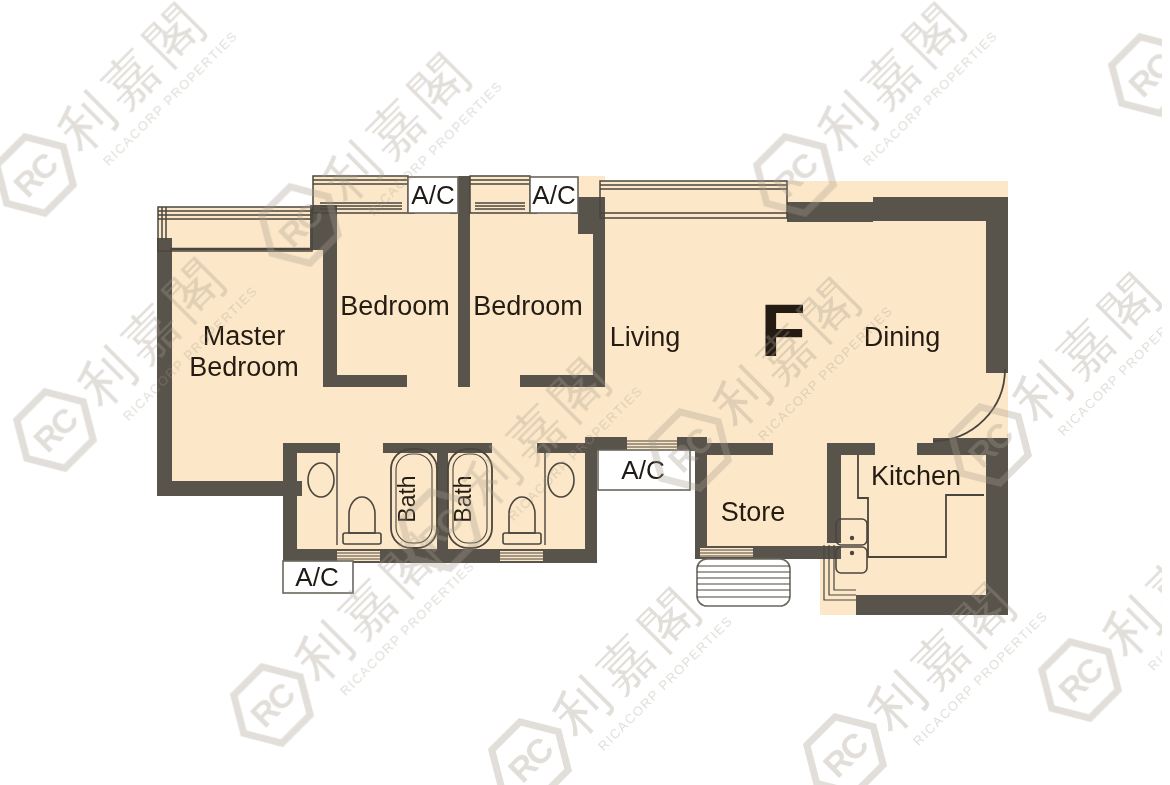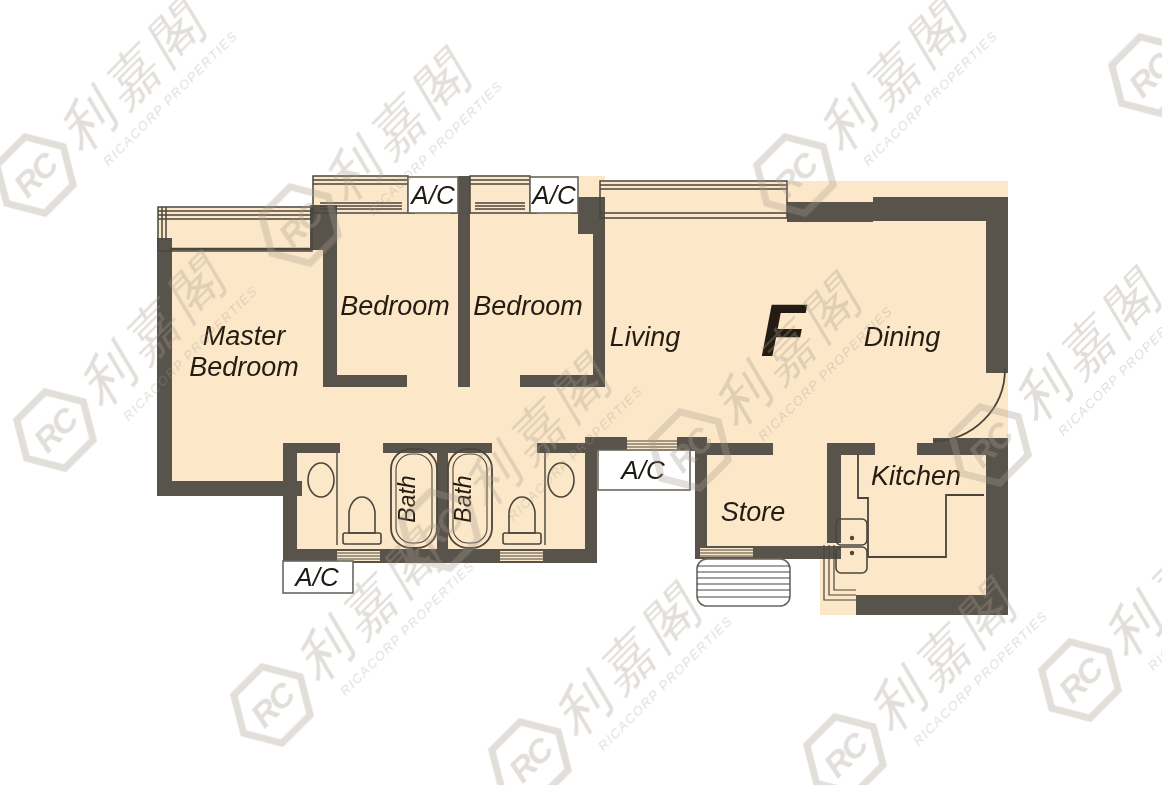--- a/index.html
+++ b/index.html
@@ -1,16 +1,16 @@
 <!DOCTYPE html>
 <html><head>
 <meta charset="utf-8">
 <style>
   html,body{margin:0;padding:0;background:#ffffff;}
-  .stage{position:relative;width:1162px;height:785px;background:#ffffff;overflow:hidden;font-style:italic;}
+  .stage{position:relative;width:1162px;height:785px;background:#ffffff;overflow:hidden;}
   svg{display:block;}
   .ln{stroke:#4A453E;fill:none;}
   .wm-hex{stroke:#A89D8F;fill:none;stroke-width:7;}
   .wm-txt{fill:#A89D8F;font-family:"Liberation Sans",sans-serif;}
   .white-box{fill:#ffffff;stroke:#6B665E;stroke-width:1.6;}
   .lbl{fill:#241C12;font-family:"Liberation Sans",sans-serif;font-size:27px;}
   .lbl-big{fill:#241C12;font-family:"Liberation Sans",sans-serif;font-size:74px;font-weight:600;}
   .lbl-bath{fill:#241C12;font-family:"Liberation Sans",sans-serif;font-size:23px;}
   .lbl-ac{fill:#1E1A14;font-family:"Liberation Sans",sans-serif;font-size:26px;}
   text{text-anchor:middle;}

